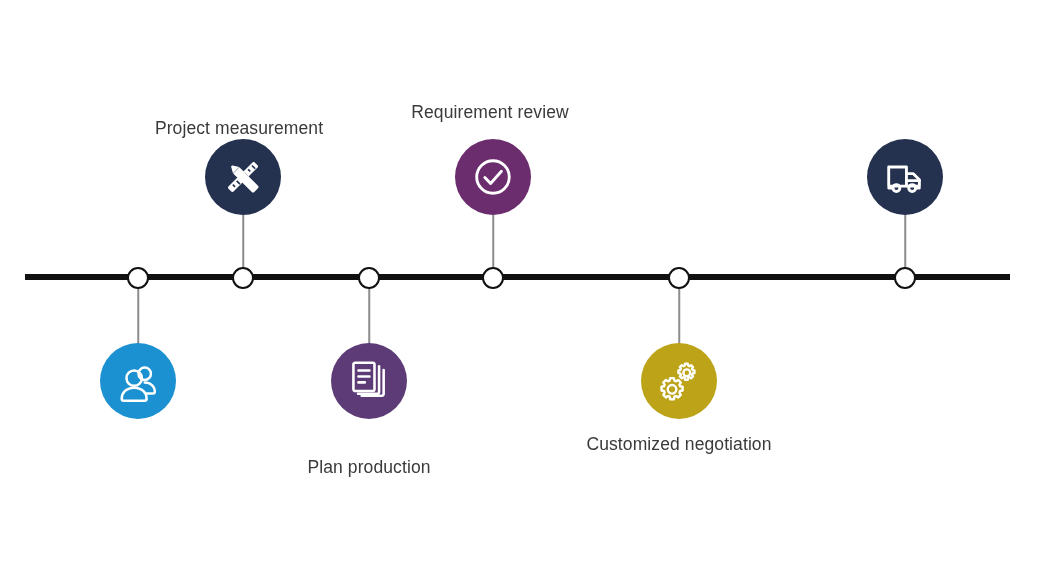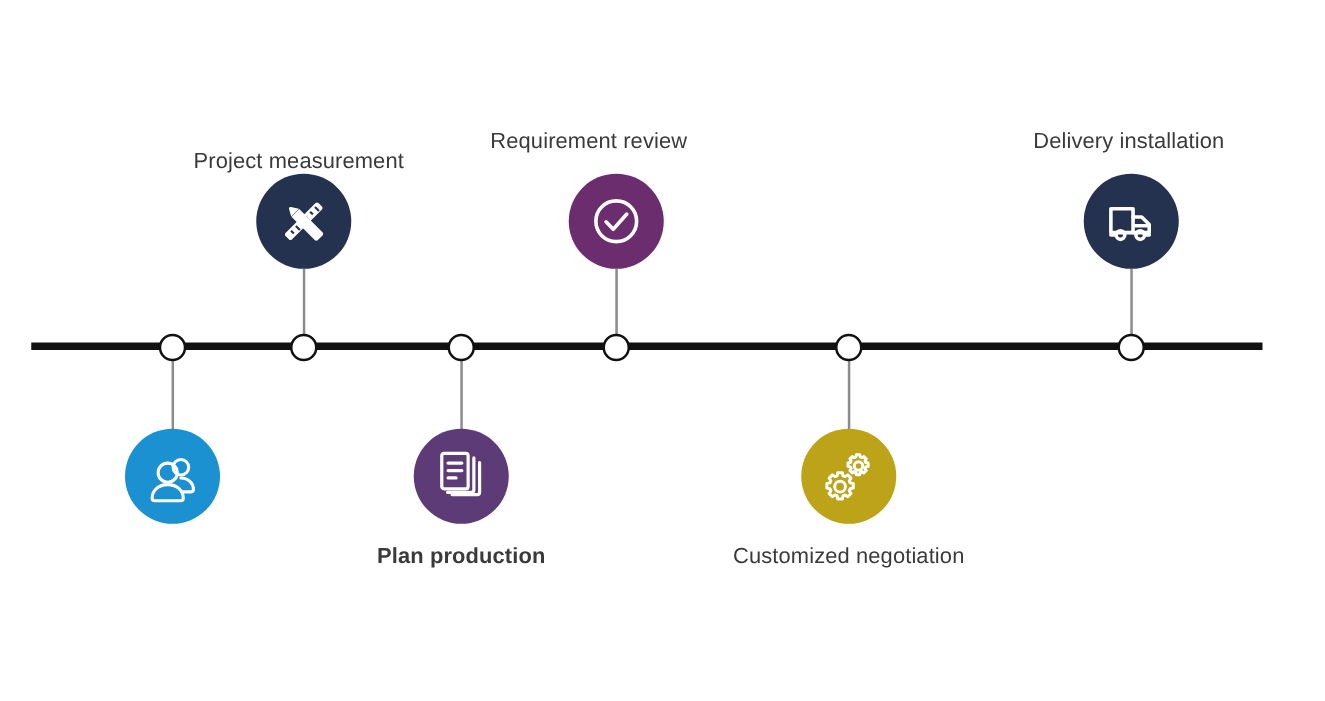--- a/index.html
+++ b/index.html
@@ -132,31 +132,31 @@
   <div class="badge" style="left:369px; top:381px; background:#5d3b77;">
     <span>
       <svg width="44" height="44" viewBox="0 0 48 48" fill="none" stroke="#ffffff" stroke-width="2.8" stroke-linecap="round" stroke-linejoin="round">
         <path d="M40 12v26a2 2 0 0 1-2 2H16"></path>
         <path d="M35 8v28a2 2 0 0 1-2 2H12"></path>
         <rect x="7" y="4" width="23" height="31" rx="2"></rect>
         <path d="M12.5 12.5h12M12.5 19h12M12.5 25.5h7"></path>
       </svg>
     </span>
   </div>
-  <div class="caption" style="left:369px; top:434px;font-weight:bold;">Plan production</div>
+  <div class="caption" style="left:369px; top:457px;">Plan production</div>
 
   <div class="badge" style="left:493px; top:177px; background:#6b2d6e;">
     <span>
       <svg width="46" height="46" viewBox="0 0 48 48" fill="none" stroke="#ffffff" stroke-width="3" stroke-linecap="round" stroke-linejoin="round">
         <circle cx="24" cy="24" r="17"></circle>
         <path d="M15.5 24.5l6 6.2L32.8 18"></path>
       </svg>
     </span>
   </div>
-  <div class="caption" style="left:471px; top:102px;">Requirement review</div>
+  <div class="caption" style="left:490px; top:102px;">Requirement review</div>
 
   <div class="badge" style="left:679px; top:381px; background:#bda317;">
     <span>
       <svg width="48" height="48" viewBox="0 0 48 48" fill="none" stroke="#ffffff" stroke-width="2.4" stroke-linejoin="round">
 
         <path d="M33.2 8.6l1.3.6 1.6-1 1.9 1.9-1 1.6.6 1.3 1.9.4v2.7l-1.9.4-.6 1.3 1 1.6-1.9 1.9-1.6-1-1.3.6-.4 1.9h-2.7l-.4-1.9-1.3-.6-1.6 1-1.9-1.9 1-1.6-.6-1.3-1.9-.4v-2.7l1.9-.4.6-1.3-1-1.6 1.9-1.9 1.6 1 1.3-.6.4-1.9h2.7z"></path>
         <circle cx="31.8" cy="15.8" r="3.4"></circle>
 
         <path d="M19.4 23.6l1.7.7 2.1-1.4 2.6 2.6-1.4 2.1.7 1.7 2.5.5v3.7l-2.5.5-.7 1.7 1.4 2.1-2.6 2.6-2.1-1.4-1.7.7-.5 2.5h-3.7l-.5-2.5-1.7-.7-2.1 1.4-2.6-2.6 1.4-2.1-.7-1.7-2.5-.5v-3.7l2.5-.5.7-1.7-1.4-2.1 2.6-2.6 2.1 1.4 1.7-.7.5-2.5h3.7z"></path>
         <circle cx="17.05" cy="32.3" r="4.3"></circle>
@@ -170,15 +170,14 @@
       <svg width="46" height="46" viewBox="0 0 48 48" fill="none" stroke="#ffffff" stroke-width="3" stroke-linecap="round" stroke-linejoin="round">
         <path d="M7 13.5h18.5v20H7z"></path>
         <path d="M25.5 20.5h7.2l6.3 6.3v6.7h-13.5"></path>
         <path d="M26.5 27.8h12.5"></path>
         <circle cx="15" cy="35.5" r="3.6"></circle>
         <circle cx="31.5" cy="35.5" r="3.6"></circle>
         <path d="M11.4 35.5H7M35.1 35.5h3.9"></path>
       </svg>
     </span>
   </div>
-  <div class="caption" style="left:903px; top:102px;">Delivery installation</div>
 
 </div>
 
 </body></html>

